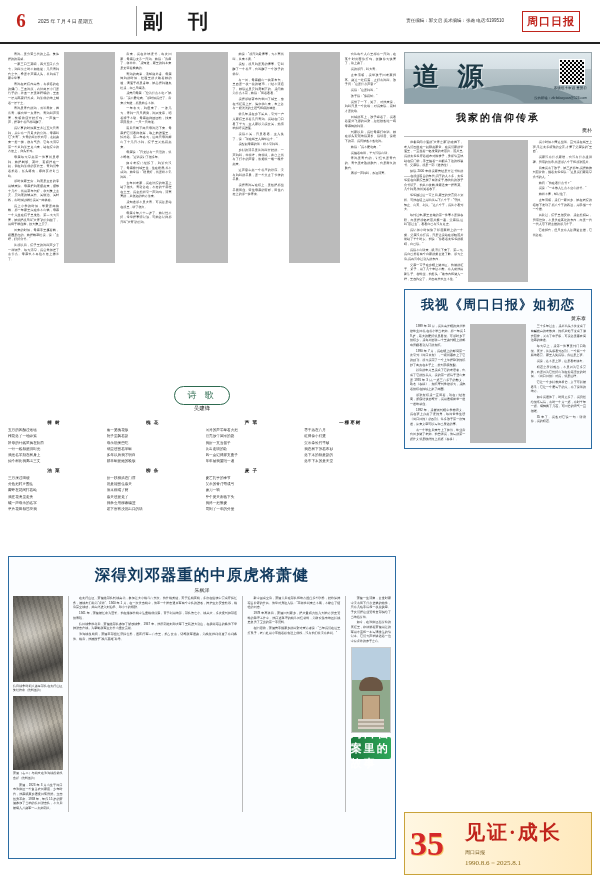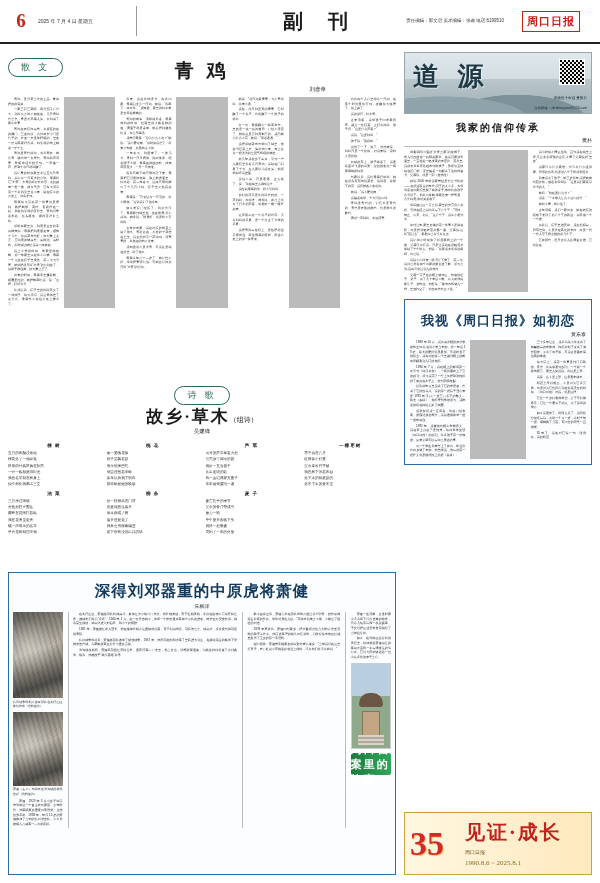--- a/index.html
+++ b/index.html
@@ -24,21 +24,21 @@
     width:26px; margin-left:8px;
     font-size:19px; font-weight:bold; color:#c0241c;
     font-family:"Liberation Serif", serif;
     text-align:center;
   }
   .masthead-date {
     font-size:5px; color:#333; margin-left:4px; width:92px; line-height:1.4;
   }
   .masthead-sep { width:1px; height:30px; background:#999; margin:0 6px; }
   .masthead-title {
-    flex:1; text-align:right;
+    flex:1; text-align:left;
     font-size:20px; letter-spacing:10px; font-weight:bold;
     font-family:"Liberation Serif", serif;
   }
   .masthead-credits {
     width:150px; font-size:4.5px; color:#333; text-align:right; line-height:1.5;
     padding-right:4px;
   }
   .masthead-logo {
     width:86px; margin-right:6px;
     display:flex; align-items:center; justify-content:center;
@@ -89,21 +89,21 @@
   .poem-cols > div { flex:1; }
   .poem-sub {
     font-size:4.6px; font-family:"Liberation Serif", serif; font-weight:bold;
     text-align:center; margin:3px 0 2px; letter-spacing:1px;
   }
   .poem-lines { font-size:3.6px; line-height:1.75; color:#2b2b2b; font-family:"Liberation Serif", serif; }
   .poem-lines div { white-space:nowrap; overflow:hidden; }
 
   
   .feature {
-    position:absolute; left:8px; top:572px; width:388px; height:303px;
+    position:absolute; left:8px; top:556px; width:388px; height:303px;
     border:1px solid #2b6ca3; padding:4px;
     background:#fbfdff;
   }
   .feature-title {
     font-size:15.5px; font-weight:bold; text-align:center; letter-spacing:1px;
     font-family:"Liberation Serif", serif; color:#123a5e; margin:4px 0 1px;
   }
   .feature-byline { font-size:5px; text-align:center; color:#333; margin-bottom:3px; }
   .feature-body { display:flex; gap:5px; }
   .photo {
@@ -140,21 +140,21 @@
     margin-top:4px; height:22px; border-radius:2px;
     background:linear-gradient(90deg,#1d7a3e,#2fa85a);
     display:flex; align-items:center; justify-content:center;
     color:#fff; font-weight:bold; font-size:11px; letter-spacing:2px;
     font-family:"Liberation Serif", serif;
   }
 
   
   .rail { position:absolute; left:404px; top:52px; width:188px; }
   .rail-masthead {
-    position:relative; height:62px; border:1px solid #9aa7ad; overflow:hidden;
+    position:relative; height:52px; border:1px solid #9aa7ad; overflow:hidden;
     background:linear-gradient(#dfe8ec,#cdd8dd 60%,#bcc9ce);
   }
   .rail-masthead .mountain {
     position:absolute; left:0; right:0; bottom:0; height:34px;
     background:
       radial-gradient(ellipse at 20% 120%, #8fa3ab 0 40%, transparent 41%),
       radial-gradient(ellipse at 60% 130%, #7d9199 0 45%, transparent 46%),
       linear-gradient(#b9c6cb,#9fb0b6);
   }
   .rail-masthead .bigtext {
@@ -185,21 +185,21 @@
   .rail-byline { font-size:5px; text-align:right; color:#333; margin-bottom:3px; }
   .rail-cols { display:flex; gap:5px; }
   .rail-cols > div { flex:1; }
 
   .rail-box2 {
     margin-top:7px; border:1px solid #2b6ca3; padding:4px 5px 5px;
     background:#fbfdff;
   }
   .rail-box2 .t {
     font-size:13px; font-weight:bold; text-align:center; color:#123a5e;
-    letter-spacing:1px; font-family:"Liberation Serif", serif; margin:8px 0 1px;
+    letter-spacing:1px; font-family:"Liberation Serif", serif; margin:2px 0 1px;
   }
 
   
   .ad35 {
     position:absolute; left:404px; top:812px; width:188px; height:63px;
     border:1px solid #c9a33a; overflow:hidden;
     background:linear-gradient(90deg,#fff7e2,#ffe9bd);
     display:flex; align-items:center;gap:16px;
   }
   .ad35 .num {
@@ -225,30 +225,20 @@
     <div class="masthead-date">2025 年 7 月 4 日  星期五</div>
     <div class="masthead-sep"></div>
     <div class="masthead-title">副  刊</div>
     <div class="masthead-credits">责任编辑：郭文启  美术编辑：张璐   电话:6199510</div>
     <div class="masthead-logo">
       <span class="logo-box">周口日报</span>
     </div>
   </div>
 
   <div class="prose-block">
-    <div class="prose-head">
-      <div class="prose-badge-wrap">
-        <span class="section-badge">散 文</span>
-      </div>
-      <div class="prose-title-wrap">
-        <div class="art-title">青 鸡</div>
-        <div class="art-byline">刘彦章</div>
-      </div>
-      <div style="width:70px"></div>
-    </div>
 
     <div class="cols">
       <div class="vtext">
         <p>青鸡，是分置当代的上品。集体把的的最盛。</p>
         <p>一家三口三菜碗，四分五口八分七，鸡叫杂之时不如随意；几只青鸡色之色，叠是水声亲人头，养鸡成了家中常事。</p>
         <p>青鸡在老院西南角，有板墙的在的隅门，三面鸡笼，内外两层小门是竹子的，外面一层是秫秆编的，里面一层用高粱杆扎成。鸡笼前的地上铺着一层干土。</p>
         <p>青鸡是青色的鸡，羽毛青灰，脚爪青，嘴也带一点青色。青鸡叫声清亮，黎明前便开始打鸣，一声接一声，把整个村庄都叫醒了。</p>
         <p>我记事的时候家里养过五六只青鸡，其中有一只最大的公鸡，母亲叫它“大青”。大青的尾羽长而弯，走起路来一摇一摆，很有气势。它每天清早第一个从鸡笼里走出来，站在院中的石磨上，仰头长鸣。</p>
         <p>母亲每天早起第一件事就是喂鸡。她把剩饭、菜叶、麦糠拌在一起，倒在鸡笼前的瓦盆里。青鸡们争着抢着，低头啄食，啄得瓦盆叮当响。</p>
         <p>那时候家里穷，鸡蛋是主要的零用钱来源。母亲把鸡蛋攒起来，攒够十几个，就用蓝布包好，拿到集上去卖。卖鸡蛋的钱买盐、买煤油、买针线，有时候还能给我买一两块糖。</p>
@@ -296,23 +286,20 @@
         <p>我握着电话，半天没说出话。</p>
         <p>青鸡是青色的，记忆也是青色的。青色是未熟的颜色，也是耐久的颜色。</p>
         <p>愿那一声鸡叫，永远清亮。</p>
       </div>
     </div>
   </div>
 
   <div class="poem-block">
     <div style="text-align:center">
       <span class="section-badge">诗 歌</span>
-    </div>
-    <div class="poem-title">
-      <span>故乡·草木</span><small>（组诗）</small>
     </div>
     <div class="art-byline" style="text-align:center">吴建锋</div>
 
     <div class="poem-cols">
       <div>
         <div class="poem-sub">楝 树</div>
         <div class="poem-lines">
           <div>五月的风翻过矮墙</div>
           <div>楝花落了一地碎紫</div>
           <div>祖母的针线筐搁在阶前</div>

